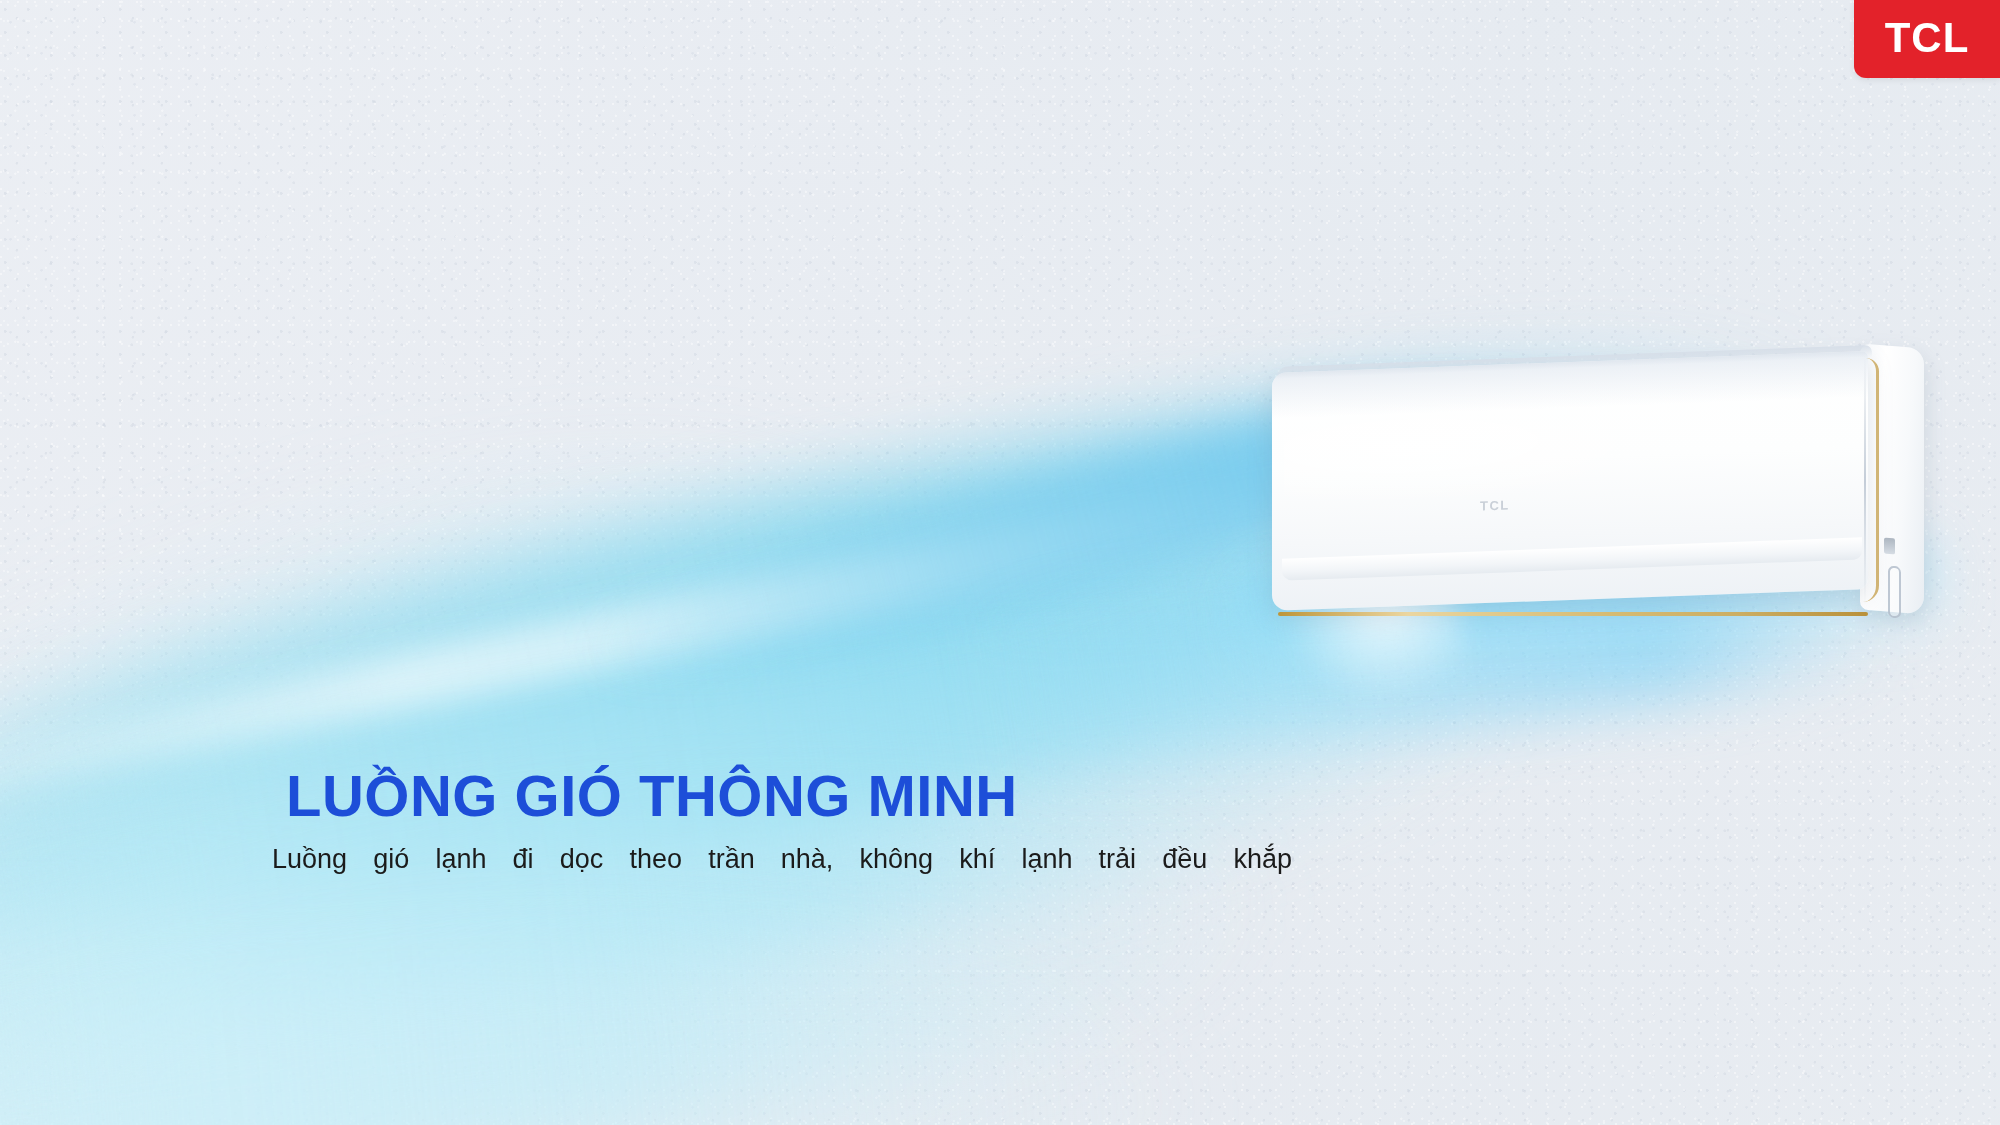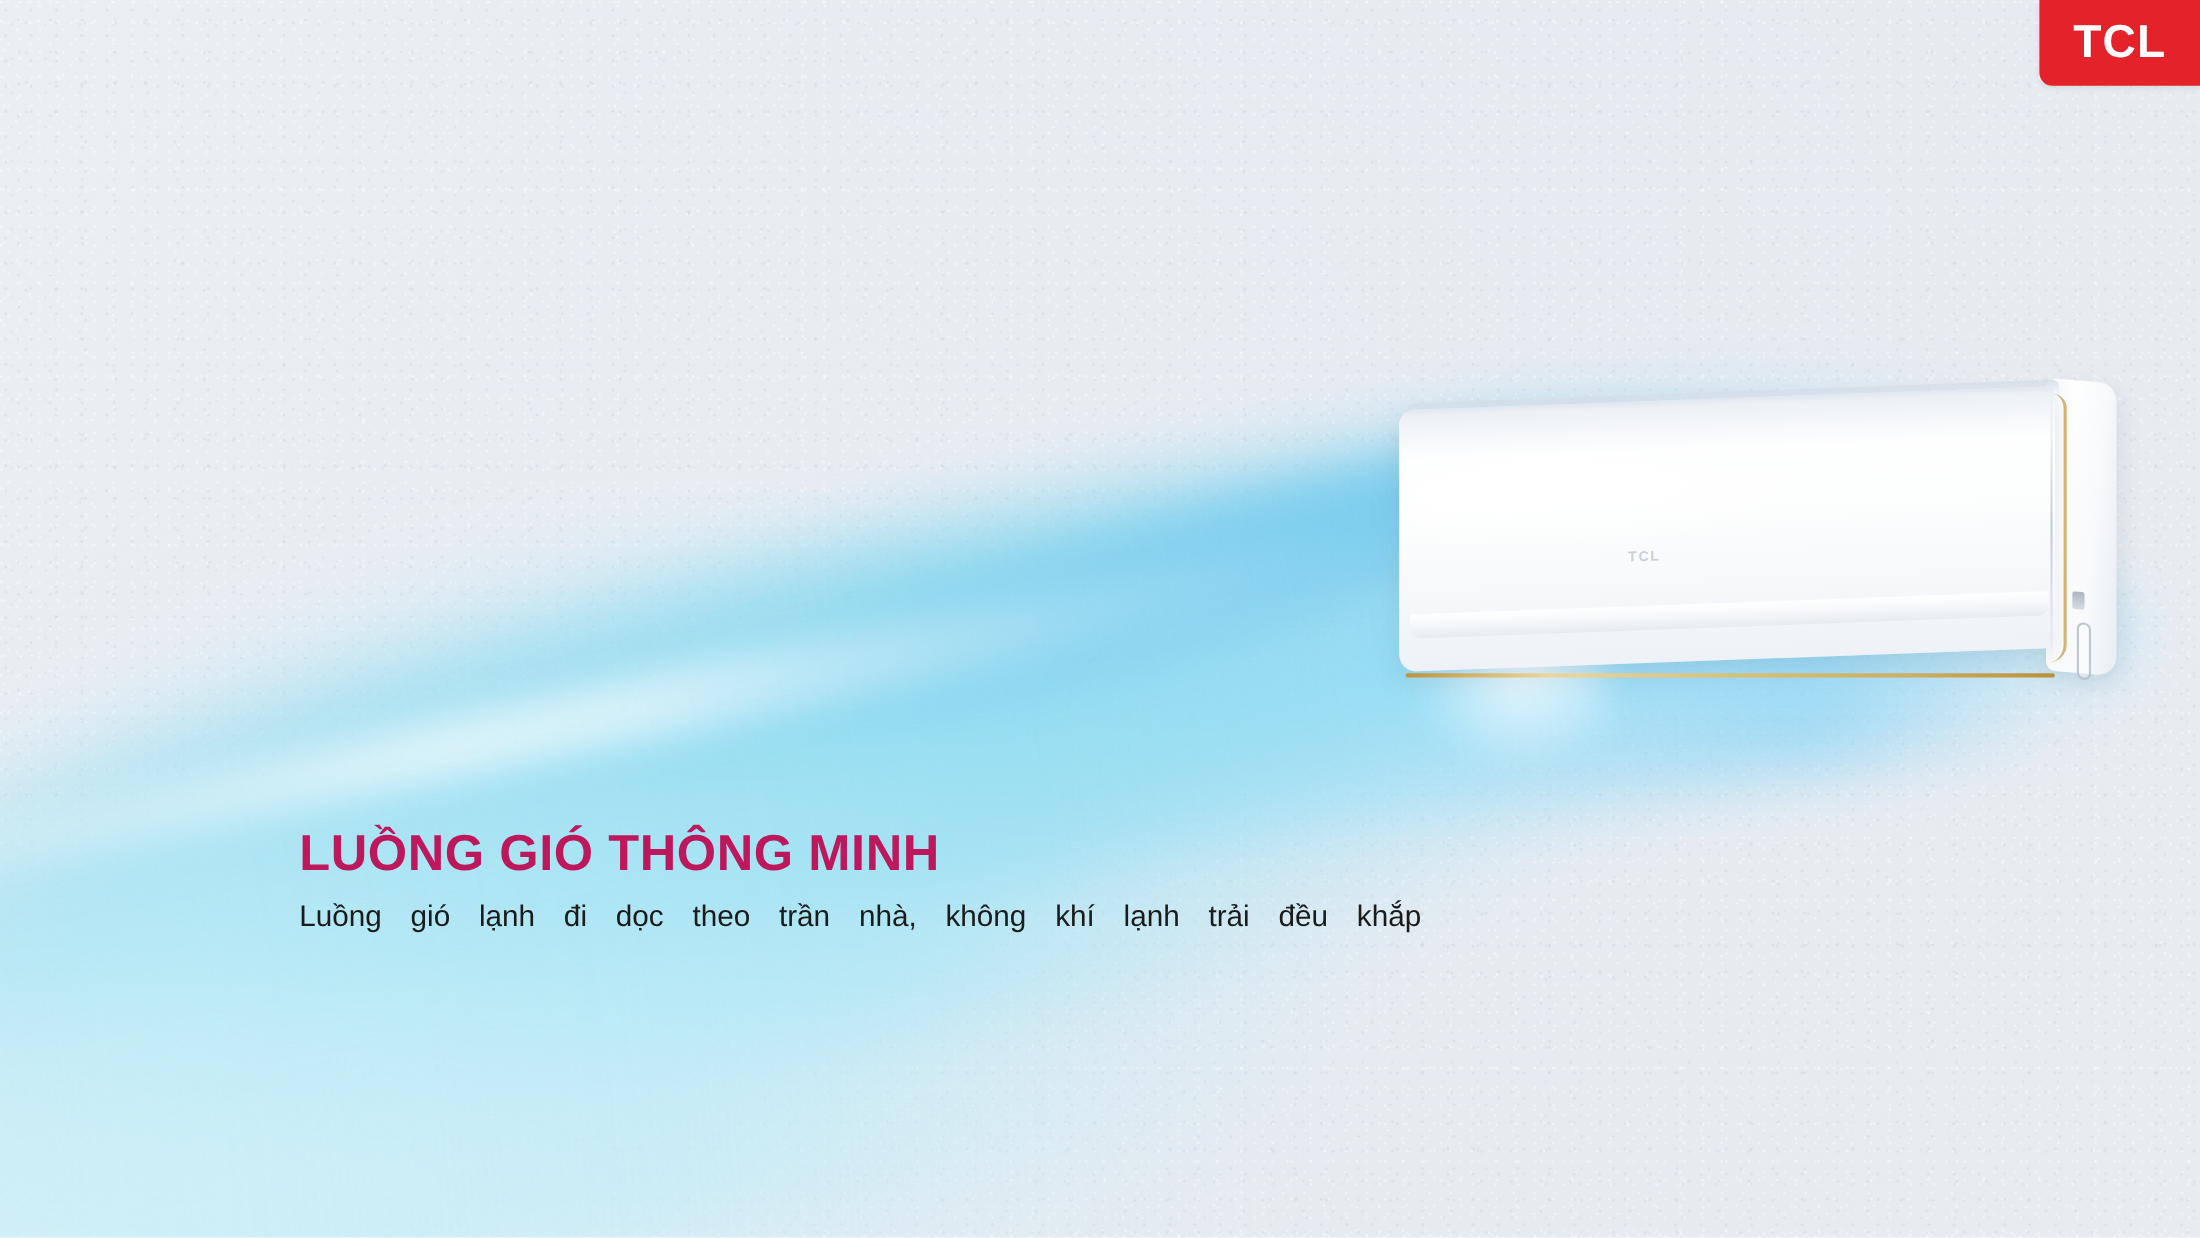--- a/index.html
+++ b/index.html
@@ -219,26 +219,26 @@
     letter-spacing:1px;
     line-height:1;
     transform:translateY(-1px);
   }
 
   
   .copy{
     position:absolute;left:272px;top:752px;width:1040px;
   }
   .headline{
-    margin:0;
+    margin:14px;
     font-family:"Liberation Sans",sans-serif;
     font-weight:700;
-    font-size:46px;
+    font-size:58px;
     letter-spacing:.5px;
-    color:#be185d;
+    color:#1d4ed8;
     line-height:1.04;
     white-space:nowrap;
   }
   .subcopy{
     margin:14px 0 14px 0;
     width:1020px;
     font-family:"Liberation Sans",sans-serif;
     font-size:27px;
     line-height:1.46;
     color:#1b1b1b;

